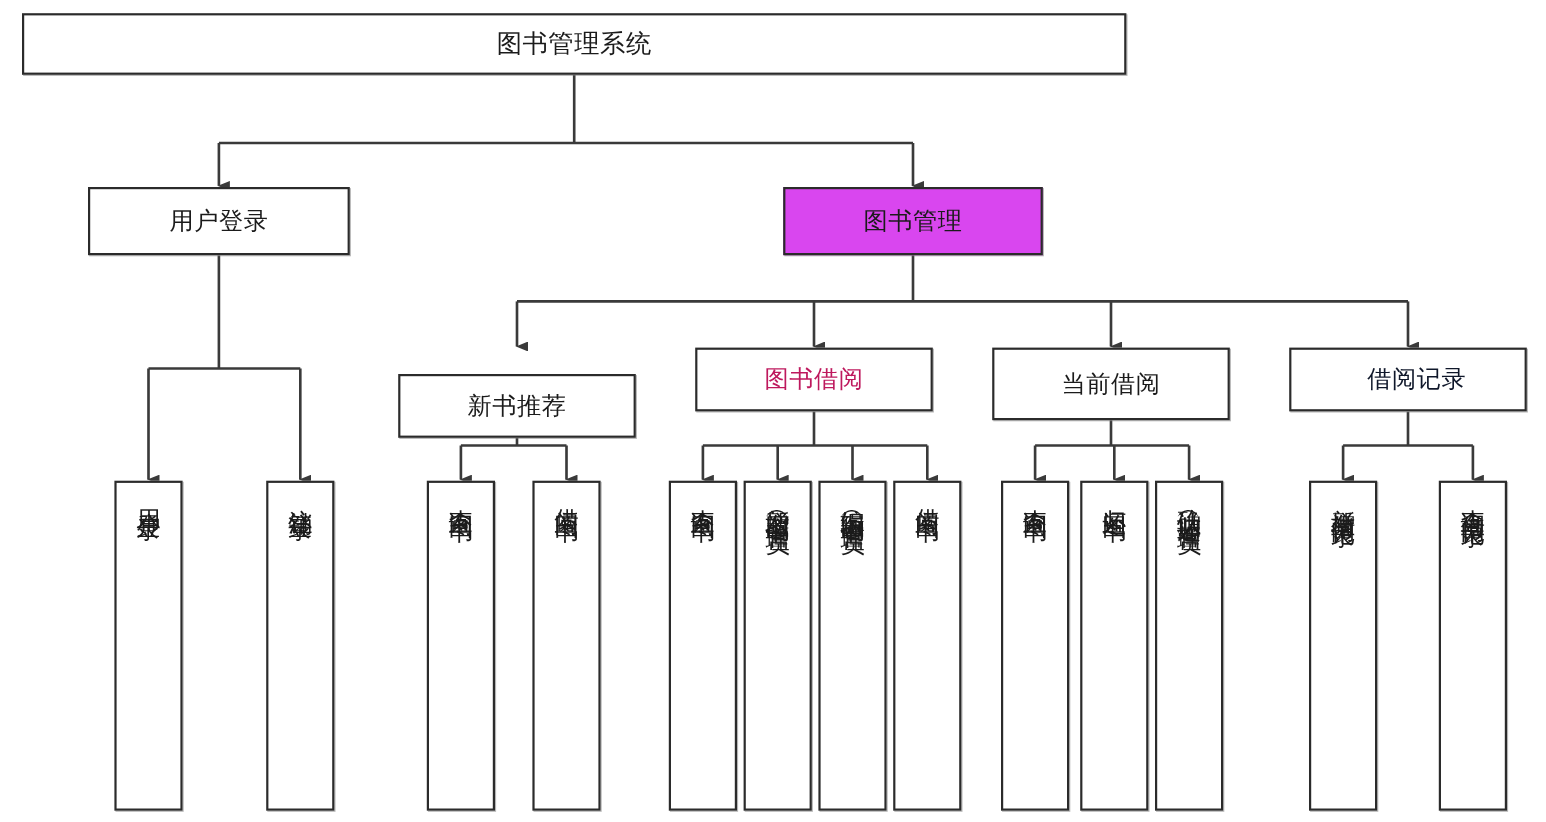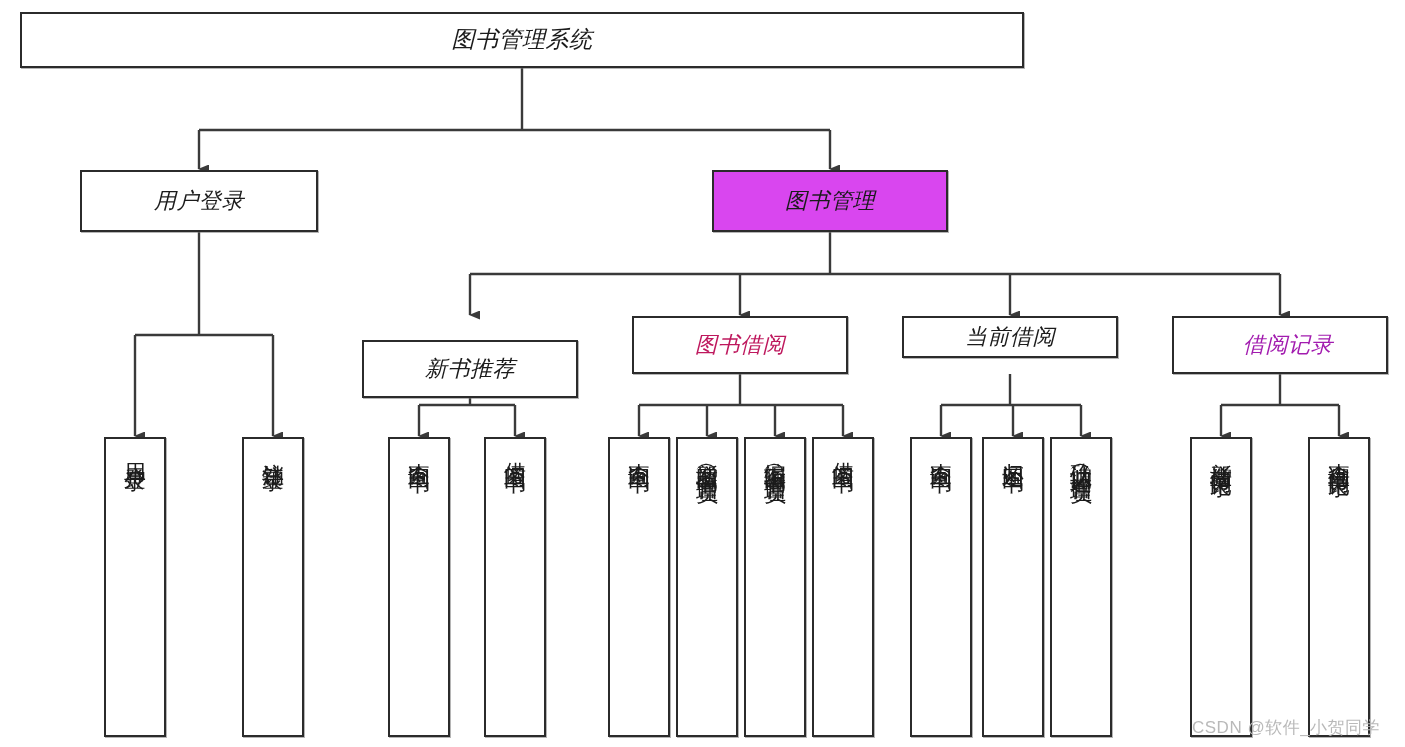--- a/index.html
+++ b/index.html
@@ -39,21 +39,20 @@
   }
   .node .label {
     color: #1b1b1b;
     letter-spacing: 0.5px;
     line-height: 1.18;
     text-align: center;
     white-space: pre;
   }
   .node.horiz .label {
     font-size: 22px;
-    font-style: italic;
   }
   .node.title .label {
     font-size: 23px;
   }
   .node.vert {
     align-items: flex-start;
     justify-content: center;
     padding-top: 6px;
   }
   .node.vert .label {
@@ -130,25 +129,25 @@
       </div>
       <div class="node horiz" style="left: 712px; top: 170px; width: 236px; height: 62px; border-color: rgb(43, 43, 43); background: #d946ef;">
         <span class="label" style="color: rgb(27, 27, 27);">图书管理</span>
       </div>
       <div class="node horiz" style="left: 362px; top: 316px; width: 216px; height: 58px; border-color: rgb(43, 43, 43); background: rgb(255, 255, 255); margin-top: 24px;">
         <span class="label" style="color: rgb(27, 27, 27);">新书推荐</span>
       </div>
       <div class="node horiz" style="left: 632px; top: 316px; width: 216px; height: 58px; border-color: rgb(43, 43, 43); background: rgb(255, 255, 255);">
         <span class="label" style="color: #be185d;">图书借阅</span>
       </div>
-      <div class="node horiz" style="left: 902px; top: 316px; width: 216px; height: 42px; border-color: rgb(43, 43, 43); background: rgb(255, 255, 255);">
+      <div class="node horiz" style="left: 902px; top: 316px; width: 216px; height: 66px; border-color: rgb(43, 43, 43); background: rgb(255, 255, 255);">
         <span class="label" style="color: rgb(27, 27, 27);">当前借阅</span>
       </div>
       <div class="node horiz" style="left: 1172px; top: 316px; width: 216px; height: 58px; border-color: rgb(43, 43, 43); background: rgb(255, 255, 255);">
-        <span class="label" style="color: #a21caf; margin-left: 16px;">借阅记录</span>
+        <span class="label" style="color: #0f172a; margin-left: 16px;">借阅记录</span>
       </div>
       <div class="node vert" style="left: 104px; top: 437px; width: 62px; height: 300px; border-color: rgb(43, 43, 43); background: rgb(255, 255, 255);">
         <span class="label" style="color: rgb(27, 27, 27);">用户登录</span>
       </div>
       <div class="node vert" style="left: 242px; top: 437px; width: 62px; height: 300px; border-color: rgb(43, 43, 43); background: rgb(255, 255, 255);">
         <span class="label" style="color: rgb(27, 27, 27);">注销登录</span>
       </div>
       <div class="node vert" style="left: 388px; top: 437px; width: 62px; height: 300px; border-color: rgb(43, 43, 43); background: rgb(255, 255, 255);">
         <span class="label" style="color: rgb(27, 27, 27);">查询图书</span>
       </div>
@@ -177,15 +176,14 @@
         <span class="label" style="color: rgb(27, 27, 27);">确认归还（管理员）</span>
       </div>
       <div class="node vert" style="left: 1190px; top: 437px; width: 62px; height: 300px; border-color: rgb(43, 43, 43); background: rgb(255, 255, 255);">
         <span class="label" style="color: rgb(27, 27, 27);">新增借阅记录</span>
       </div>
       <div class="node vert" style="left: 1308px; top: 437px; width: 62px; height: 300px; border-color: rgb(43, 43, 43); background: rgb(255, 255, 255);">
         <span class="label" style="color: rgb(27, 27, 27);">查询借阅记录</span>
       </div>
     </div>
 
-  <div class="watermark" style="left: 1192px; top: 716px; color: rgb(185, 185, 185);">CSDN @软件_小贺同学</div>
 
 </div>
 
 </body></html>

